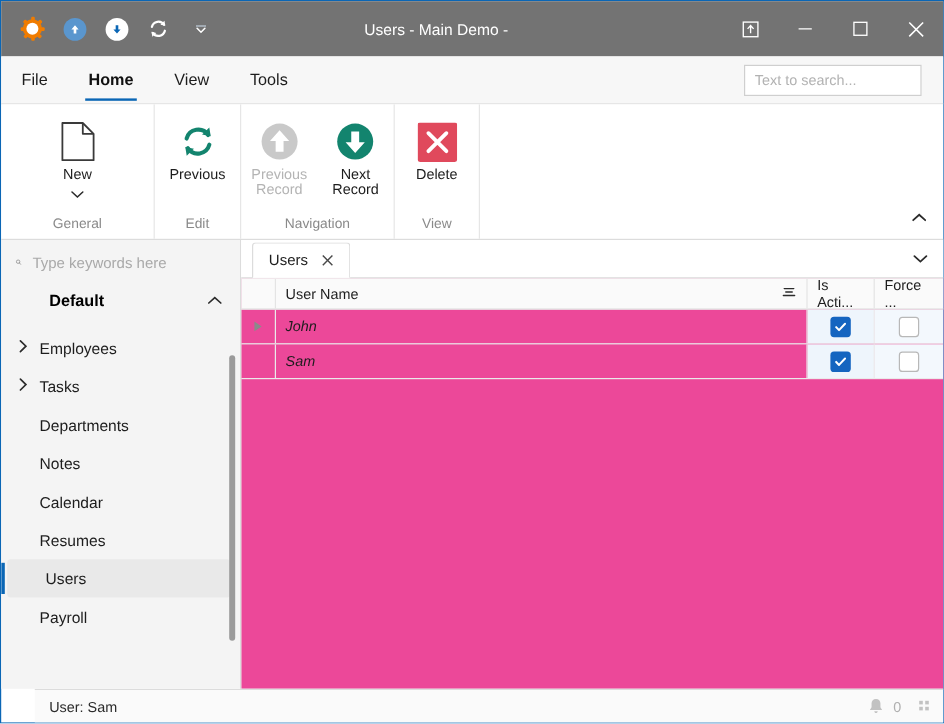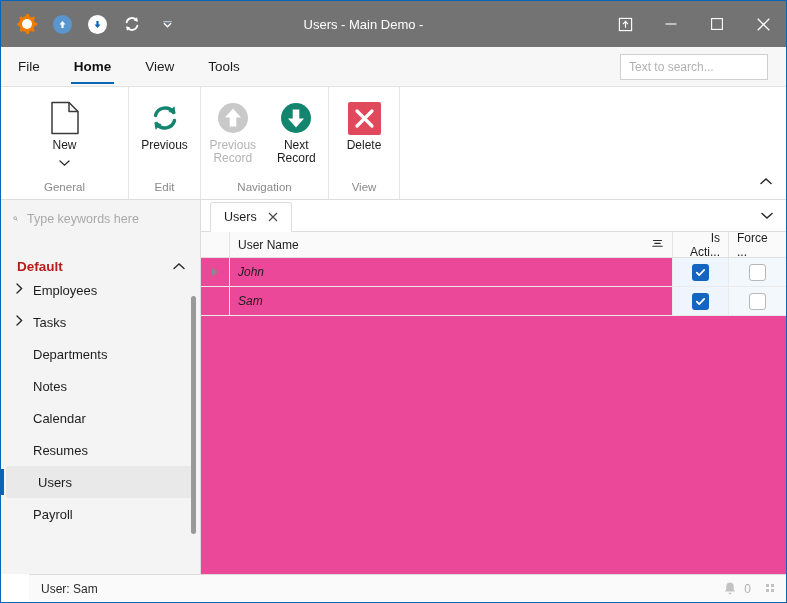--- a/index.html
+++ b/index.html
@@ -168,24 +168,25 @@
     border-bottom: 1px solid transparent;
   }
   .side-search input {
     border: none; outline: none; background: transparent;
     font-family: "Liberation Sans", sans-serif;
     font-size: 12.5px; color: #c2410c; flex: 1;
   }
   .side-search input::placeholder { color: #a9a9a9; }
   .nav-list { flex: 1; overflow: hidden; position: relative; padding-top: 5px; }
   .nav-group {
-    display: flex; align-items: flex-end;
+    display: flex; align-items: flex-start;
     padding: 0 14px 0 16px; height: 31px;
-    font-size: 13.5px; font-weight: bold; color: #b91c1c;
-    cursor: pointer;
+    font-size: 13.5px; font-weight: bold; color: #000000;
+    cursor: pointer;
+    margin-left: 24px;
   }
   .nav-group .gchev { margin-left: auto; }
   .nav-item {
     height: 32px; display: flex; align-items: center;
     padding-left: 32px; font-size: 13px; color: #1d1d1d;
     cursor: pointer; position: relative;
     margin: 0 8px 0 0;
   }
   .nav-item .ichev { position: absolute; left: 14px; top: 50%; transform: translateY(-50%); }
   .nav-item.selected {
@@ -245,21 +246,21 @@
   }
   .gh {
     display: flex; align-items: center;
     font-size: 12px; color: #1d1d1d;
     border-right: 1px solid #e4e4e4;
     padding: 0 8px;
     cursor: pointer;
   }
   .gh.indicator { width: 29px; flex: 0 0 29px; padding: 0; }
   .gh.name { flex: 1; justify-content: space-between; }
-  .gh.isactive { width: 56px; flex: 0 0 56px; text-align: right; }
+  .gh.isactive { width: 56px; flex: 0 0 56px; }
   .gh.force { width: 57px; flex: 0 0 57px; border-right: none; }
   .grid-body { flex: 1; overflow: hidden; }
   .grow { height: 29px; display: flex; border-bottom: 1px solid #eaeaea; }
   .gc {
     display: flex; align-items: center;
     font-size: 12px; color: #1d1d1d;
     border-right: 1px solid #eaeaea;
     padding: 0 8px;
     font-style: italic;
   }

